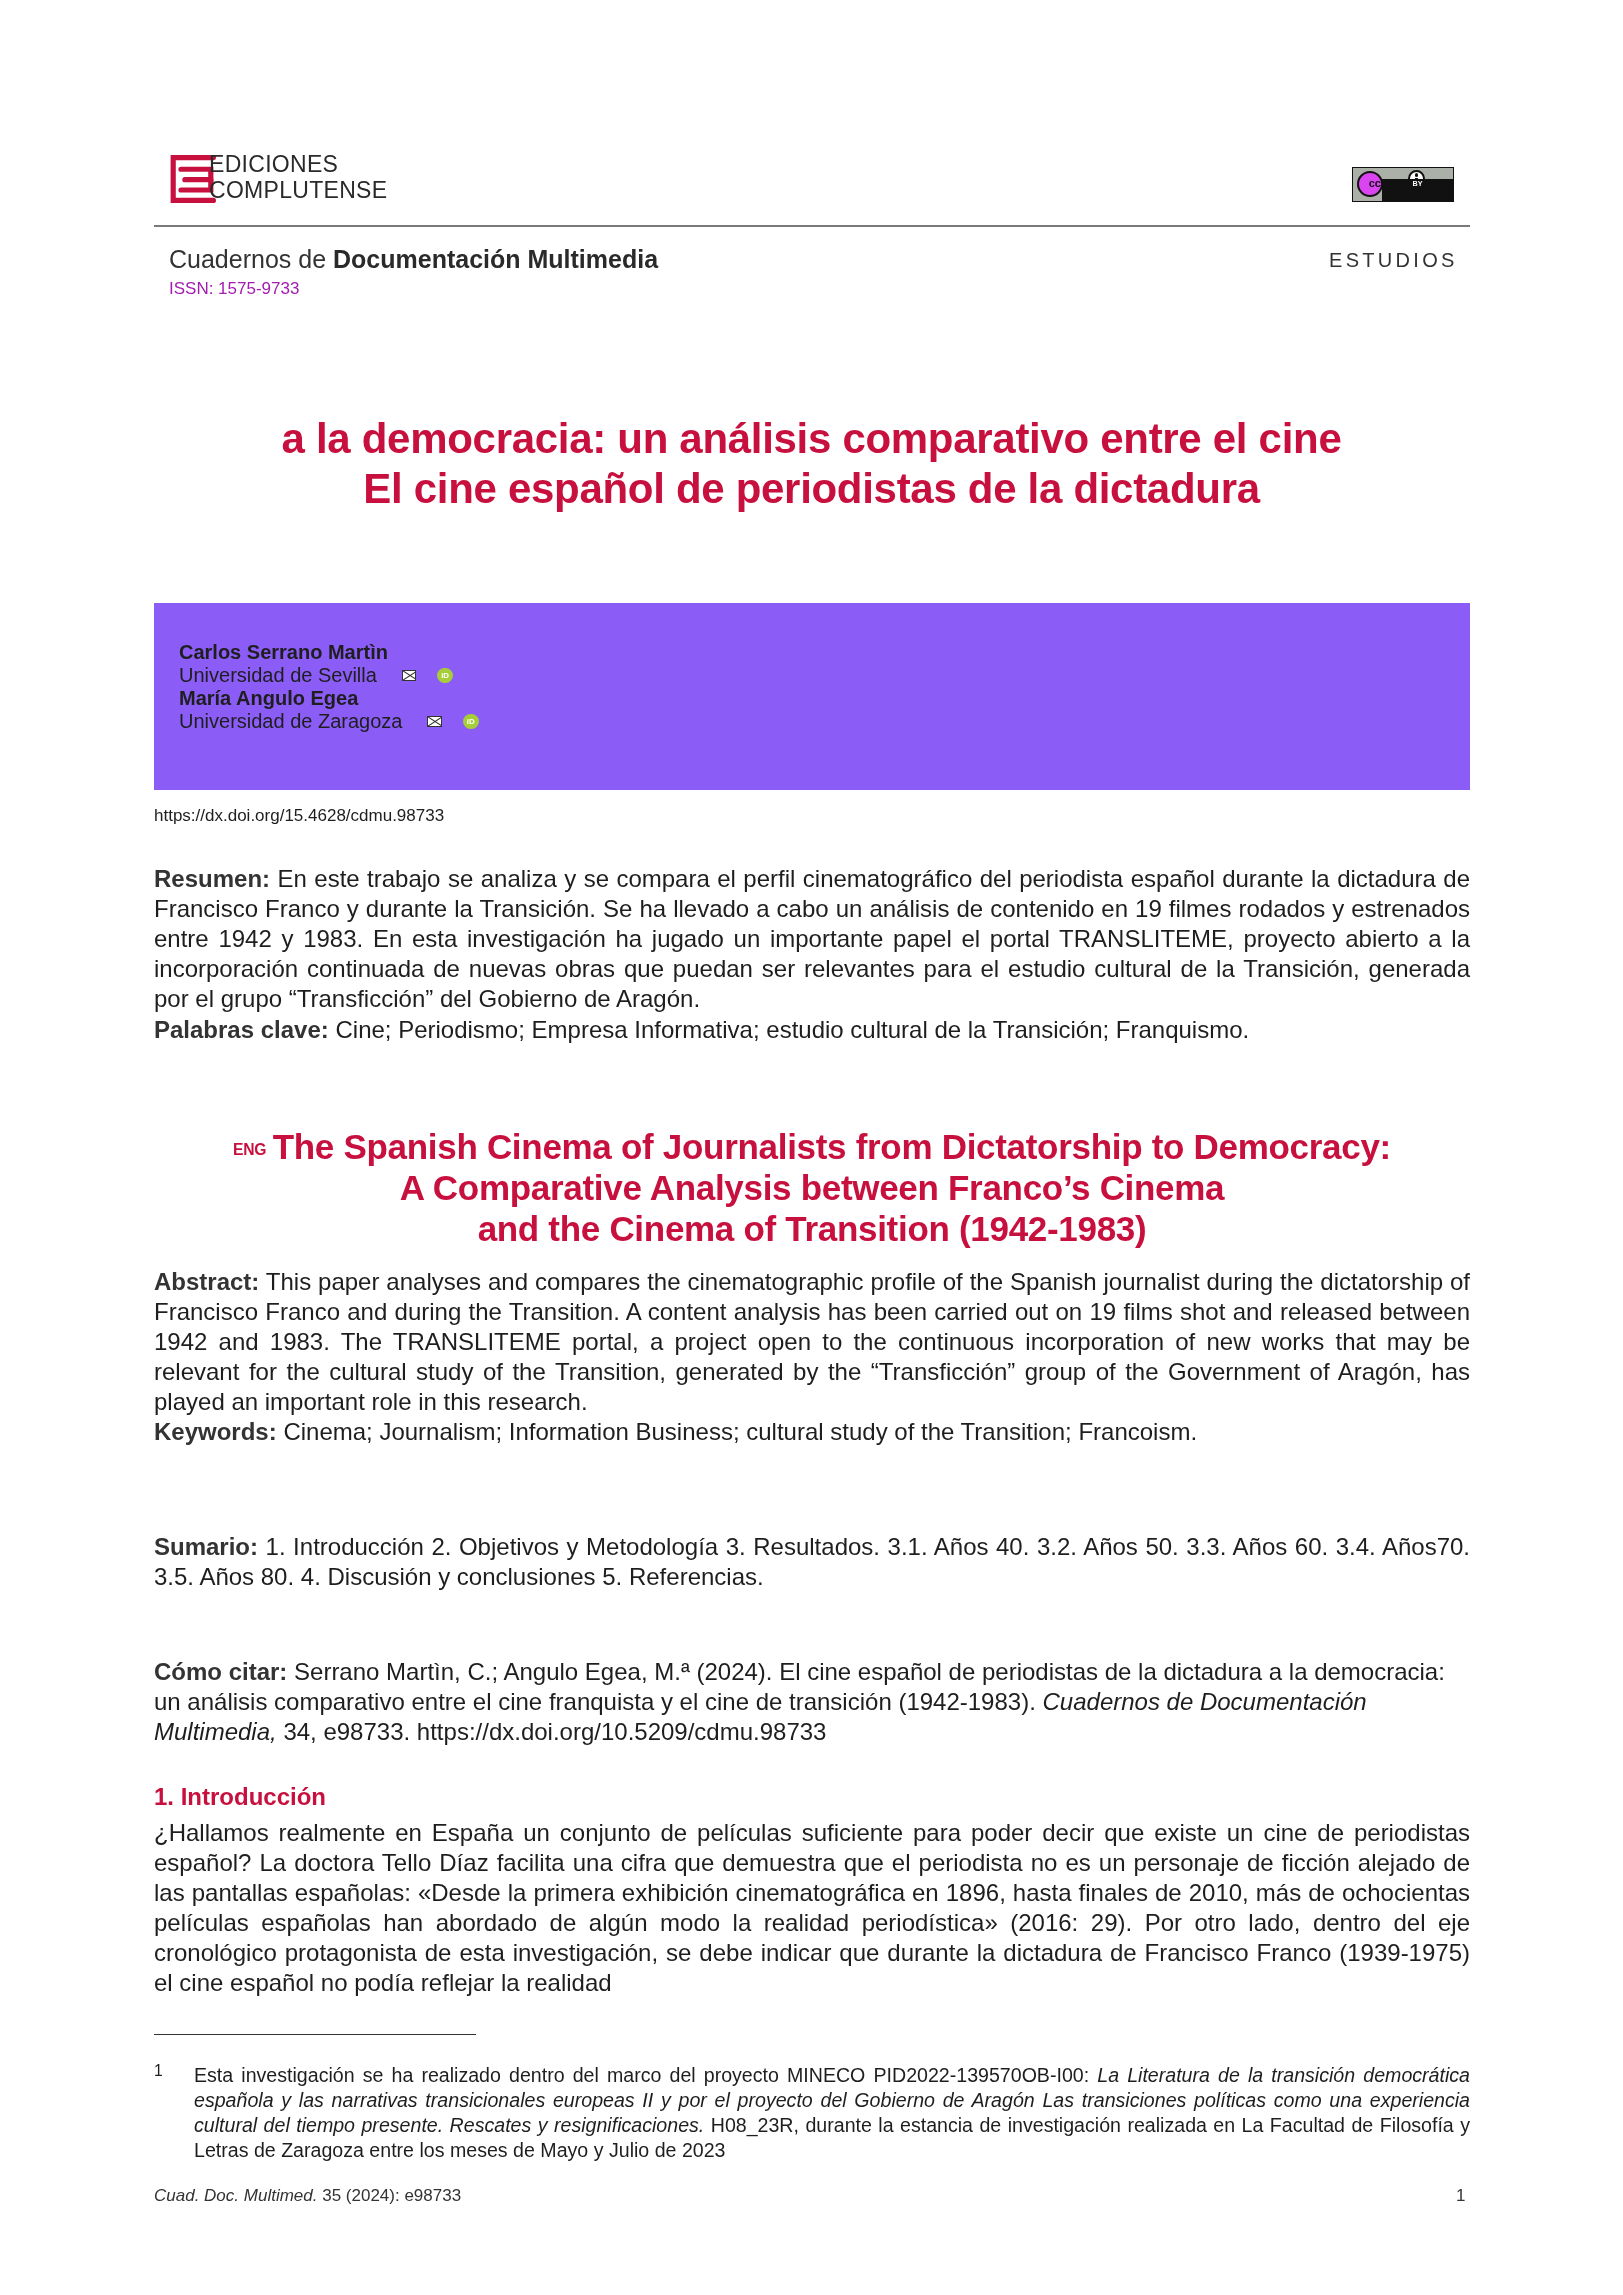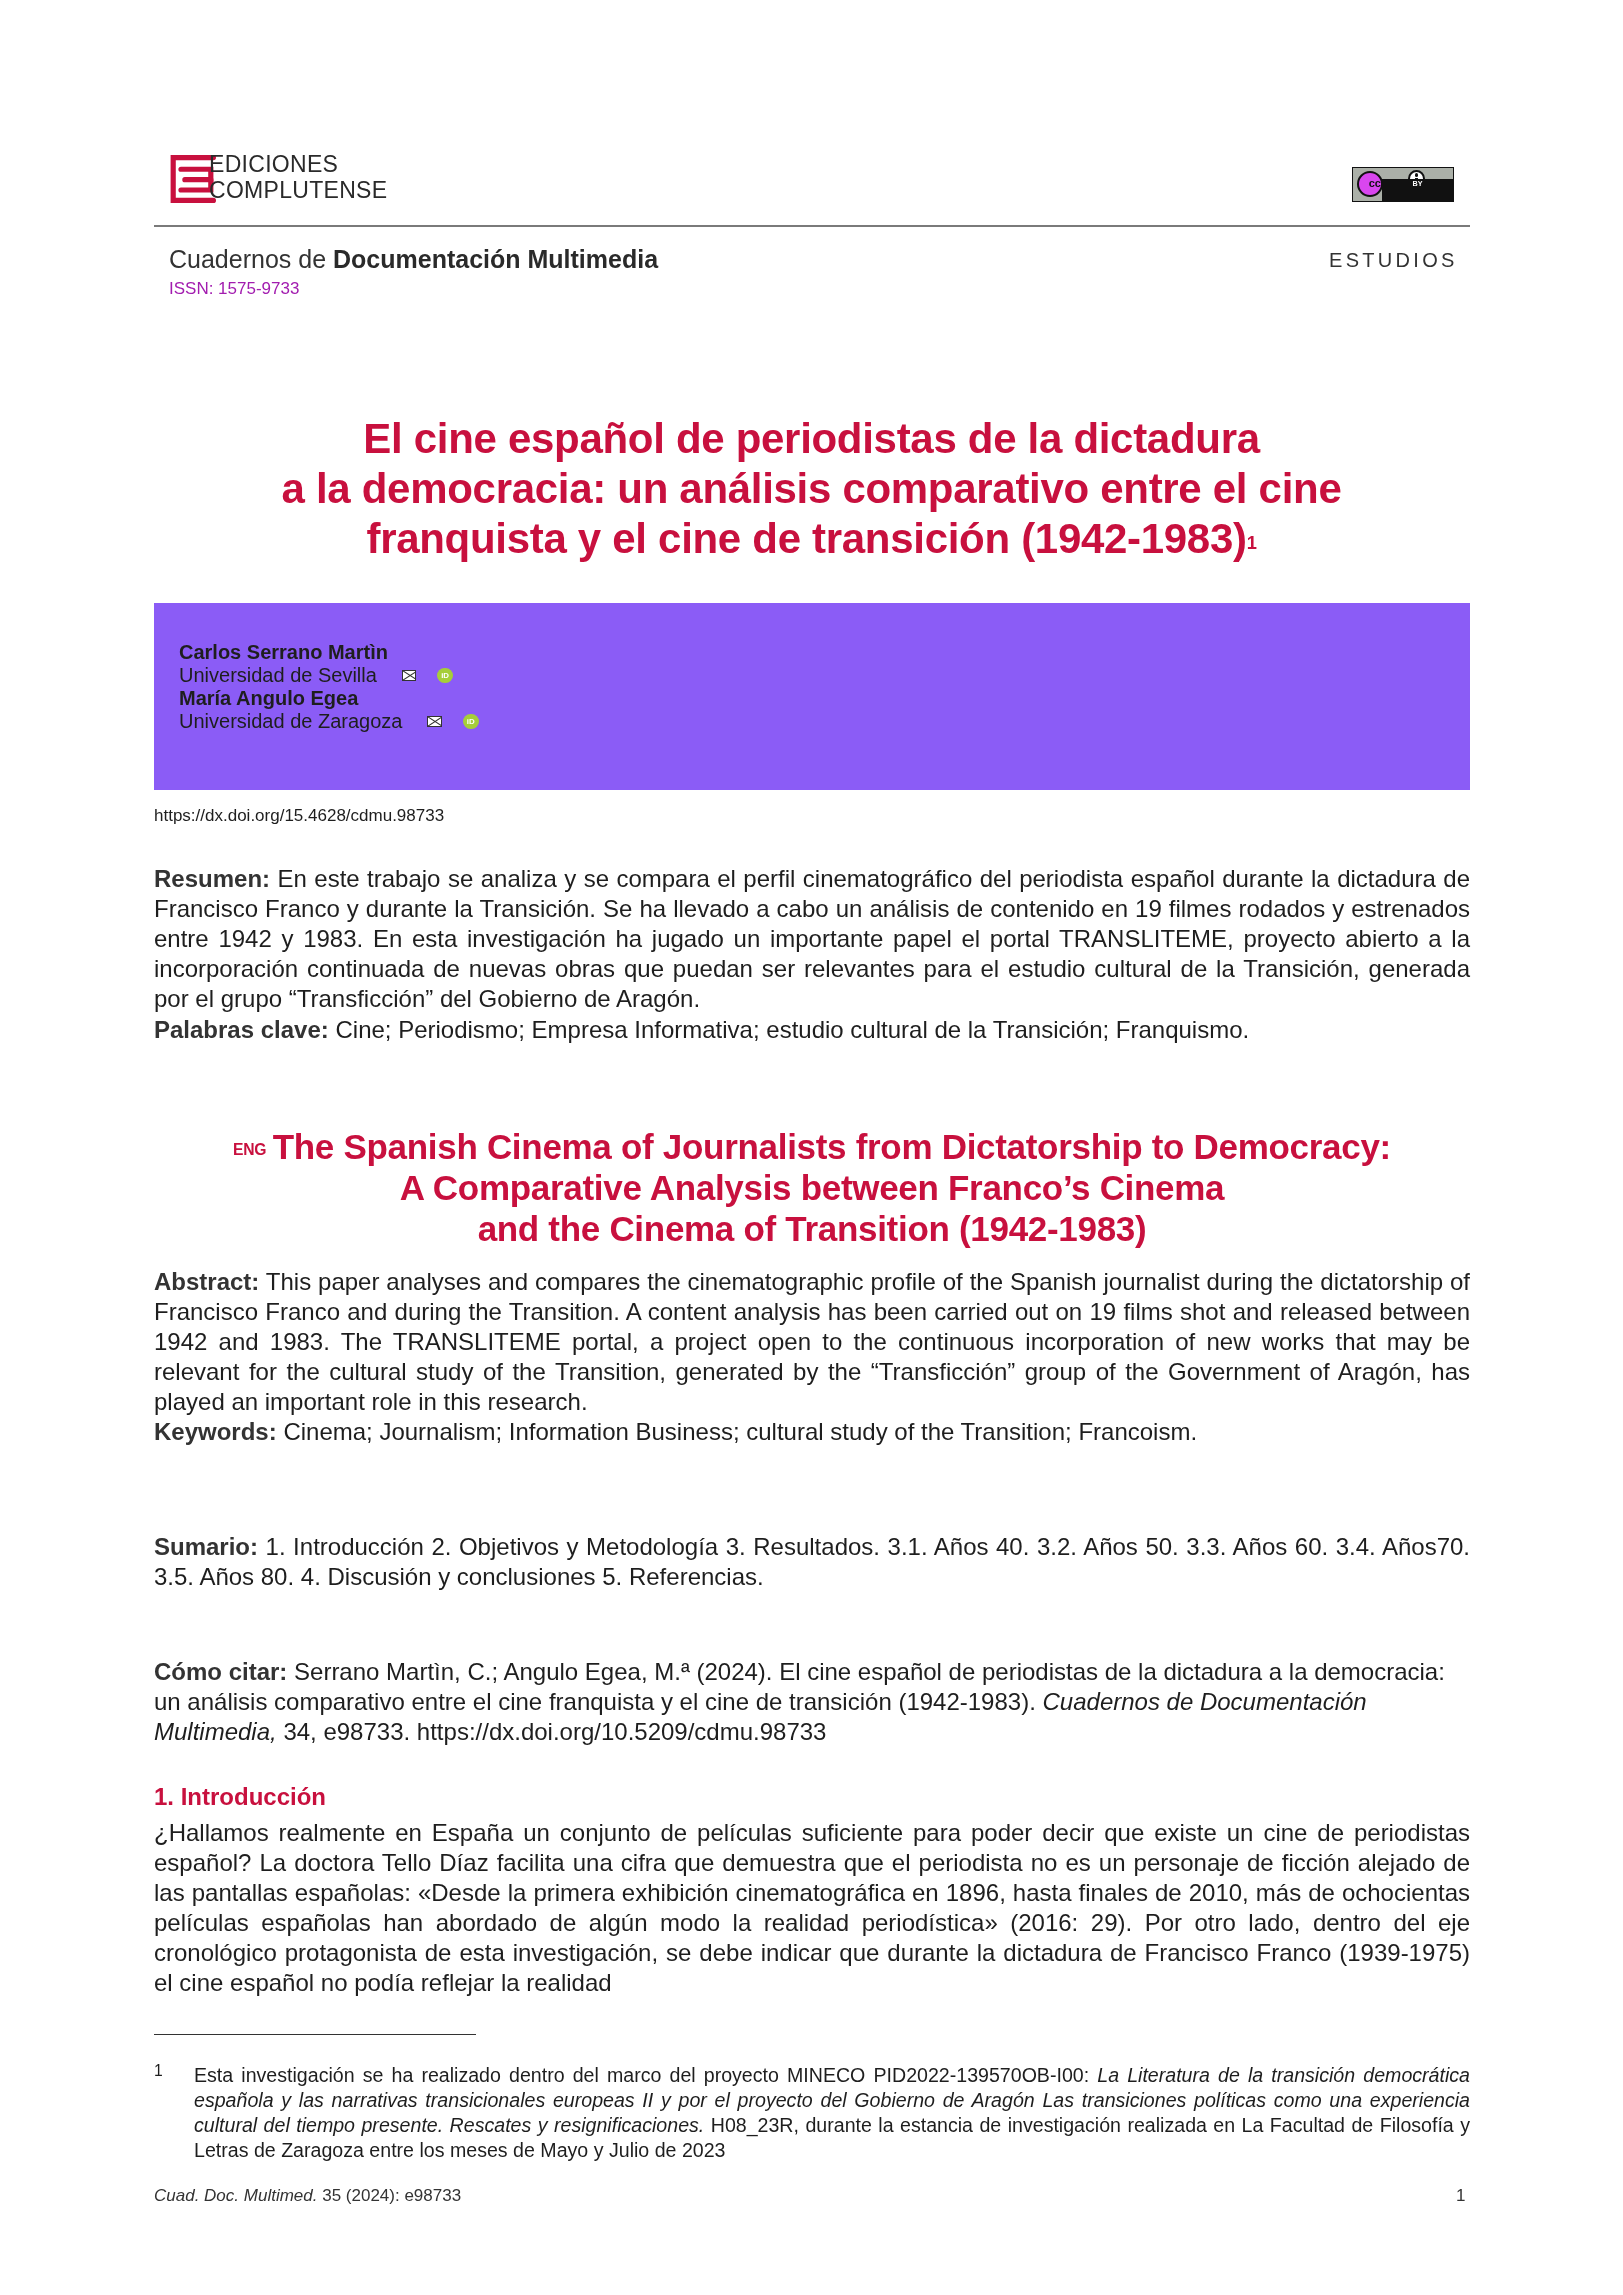--- a/index.html
+++ b/index.html
@@ -87,23 +87,22 @@
 <div id="header-rule" class="abs"></div>
 
 <div id="journal-name" class="abs">
   <span>Cuadernos de</span>
   <b>Documentación Multimedia</b>
 </div>
 <div id="issn" class="abs">ISSN: 1575-9733</div>
 <div id="section-label" class="abs">ESTUDIOS</div>
 
 <h1 id="title-es" class="abs" style="margin:0">
+  <div>a la democracia: un análisis comparativo entre el cine</div>
   <div>El cine español de periodistas de la dictadura</div>
-  <div>a la democracia: un análisis comparativo entre el cine</div>
-  <div><span>franquista y el cine de transición (1942-1983)</span><sup>1</sup></div>
 </h1>
 
 <div id="authors-box" class="abs">
   <div style="position:absolute; left:25px; top:38px;">
     <div class="author-name">Carlos Serrano Martìn</div>
     <div class="author-affil">
       <span>Universidad de Sevilla</span>
       <span class="author-icons">
         <span class="mail-icon"></span>
         <span class="orcid-icon">iD</span>

